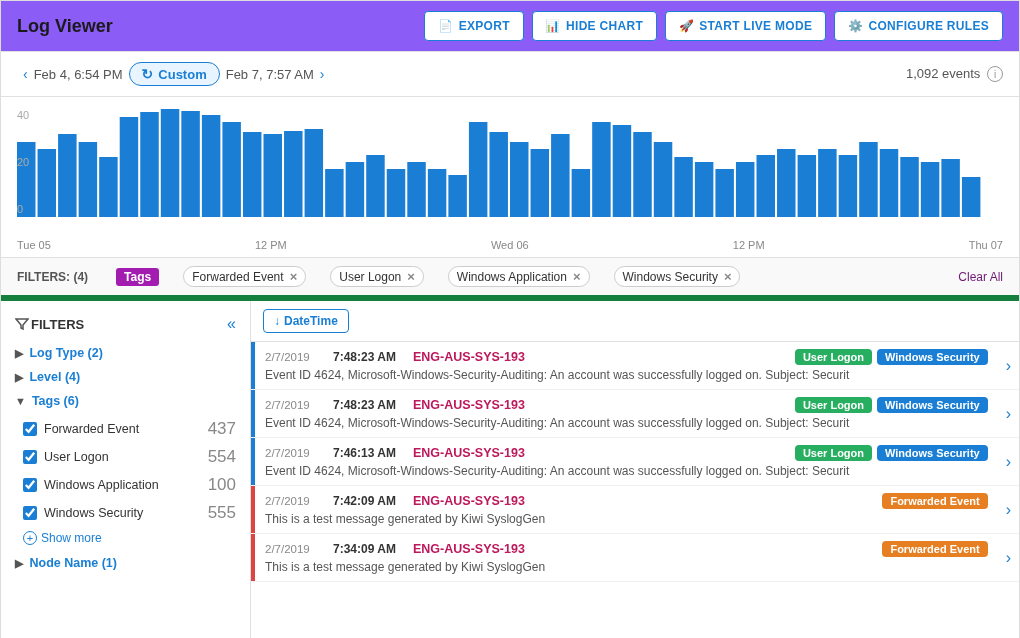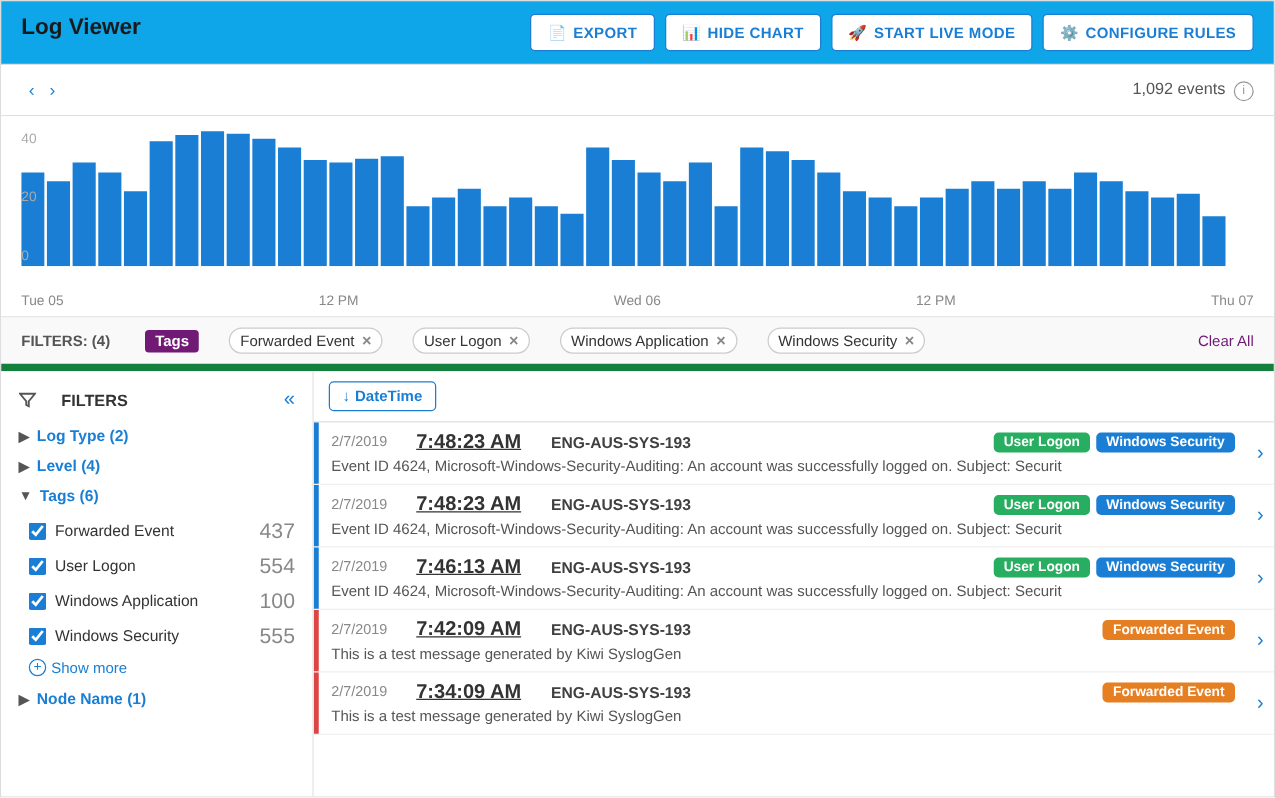--- a/index.html
+++ b/index.html
@@ -1,21 +1,21 @@
 <!DOCTYPE html>
 <html><head>
   <meta charset="utf-8">
   <style>
     * { box-sizing: border-box; margin: 0; padding: 0; }
     body { font-family: -apple-system, BlinkMacSystemFont, 'Segoe UI', Arial, sans-serif; background: #f0f2f5; font-size: 13px; color: #333; }
 
     .app-container { width: 1020px; background: #fff; border: 1px solid #ddd; }
 
     
-    .header { display: flex; align-items: flex-start; padding: 10px 16px; border-bottom: 1px solid #e0e0e0; background: #0ea5e9; }
+    .header { display: flex; align-items: center; padding: 10px 16px; border-bottom: 1px solid #e0e0e0; background: #8b5cf6; }
     .header-title { font-size: 18px; font-weight: 700; color: #1a1a1a; flex: 1; }
     .header-actions { display: flex; gap: 8px; align-items: center; }
     .header-btn { display: flex; align-items: center; gap: 5px; padding: 7px 13px; border: 1.5px solid #1a7fd4; border-radius: 4px; background: #fff; color: #1a7fd4; font-size: 12px; font-weight: 600; cursor: pointer; text-transform: uppercase; letter-spacing: 0.3px; }
 
     
     .date-bar { display: flex; align-items: center; padding: 10px 16px; border-bottom: 1px solid #e0e0e0; background: #fff; }
     .date-nav { background: none; border: none; color: #1a7fd4; cursor: pointer; font-size: 14px; padding: 2px 6px; }
     .date-range { display: flex; align-items: center; gap: 6px; color: #555; font-size: 13px; }
     .custom-badge { display: flex; align-items: center; gap: 5px; background: #e8f4ff; border: 1.5px solid #1a7fd4; border-radius: 20px; padding: 3px 12px; color: #1a7fd4; font-weight: 700; font-size: 13px; }
     .custom-badge-icon { color: #1a7fd4; font-size: 14px; }
@@ -25,32 +25,32 @@
     
     .chart-area { padding: 10px 16px 0; border-bottom: 1px solid #e0e0e0; background: #fff; }
     .chart-inner { position: relative; height: 130px; }
     .chart-svg { width: 100%; height: 110px; }
     .chart-labels { display: flex; justify-content: space-between; padding: 2px 0 6px; color: #888; font-size: 11px; }
     .y-axis { position: absolute; left: 0; top: 0; height: 110px; display: flex; flex-direction: column-reverse; justify-content: space-between; padding: 2px 0; color: #aaa; font-size: 11px; width: 25px; }
 
     
     .filters-bar { display: flex; align-items: center; padding: 8px 16px; border-bottom: 6px solid #15803d; background: #f9f9f9; gap: 24px; flex-wrap: wrap; }
     .filters-label { font-size: 12px; font-weight: 600; color: #555; margin-right: 4px; }
-    .filter-tag-label { background: #701a75; color: #fff; border-radius: 3px; padding: 2px 8px; font-size: 12px; font-weight: 600; }
+    .filter-tag-label { background: #a21caf; color: #fff; border-radius: 3px; padding: 2px 8px; font-size: 12px; font-weight: 600; }
     .filter-chip { display: flex; align-items: center; gap: 4px; border: 1px solid #ccc; border-radius: 20px; padding: 2px 8px; font-size: 12px; background: #fff; color: #333; }
     .filter-chip-remove { cursor: pointer; color: #888; font-size: 13px; font-weight: bold; margin-left: 2px; }
     .clear-all { margin-left: auto; color: #701a75; font-size: 12px; cursor: pointer; text-decoration: none; }
 
     
     .main-content { display: flex; height: 340px; }
 
     
     .sidebar { width: 250px; border-right: 1px solid #e0e0e0; padding: 10px 0; overflow-y: auto; background: #fff; flex-shrink: 0; }
     .sidebar-header { display: flex; align-items: center; justify-content: space-between; padding: 4px 14px 8px; }
-    .sidebar-title { font-weight: 700; font-size: 13px; color: #333; display: flex; align-items: center; gap: 20px; }
+    .sidebar-title { font-weight: 700; font-size: 13px; color: #333; display: flex; align-items: center; gap: 2px; }
     .sidebar-collapse { cursor: pointer; color: #1a7fd4; font-size: 16px; }
     .sidebar-section { padding: 0; }
     .sidebar-section-header { display: flex; align-items: center; gap: 6px; padding: 5px 14px; cursor: pointer; color: #1a7fd4; font-size: 12.5px; font-weight: 600; }
     .sidebar-section-arrow { font-size: 11px; color: #555; }
     .sidebar-tags-list { padding: 2px 0; }
     .sidebar-tag-item { display: flex; align-items: center; gap: 7px; padding: 4px 14px 4px 22px; }
     .sidebar-tag-checkbox { width: 14px; height: 14px; accent-color: #1a7fd4; cursor: pointer; }
     .sidebar-tag-label { flex: 1; font-size: 12.5px; color: #333; }
     .sidebar-tag-count { color: #888; font-size: 17px; margin-left: auto; }
     .show-more { display: flex; align-items: center; gap: 4px; padding: 4px 14px 4px 22px; color: #1a7fd4; font-size: 12px; cursor: pointer; }
@@ -63,22 +63,22 @@
     .search-input { border: none; outline: none; padding: 4px 10px; font-size: 13px; color: #999; width: 190px; }
     .search-btn { background: #1a7fd4; border: none; color: #fff; padding: 4px 8px; cursor: pointer; font-size: 13px; }
 
     .log-entry { display: flex; align-items: stretch; border-bottom: 1px solid #f0f0f0; cursor: pointer; }
     .log-entry-indicator { width: 4px; flex-shrink: 0; }
     .log-entry-indicator.blue { background: #1a7fd4; }
     .log-entry-indicator.red { background: #d44; }
     .log-entry-body { flex: 1; padding: 7px 10px; }
     .log-entry-header { display: flex; align-items: center; gap: 8px; margin-bottom: 3px; }
     .log-date { color: #888; font-size: 11.5px; min-width: 60px; }
-    .log-time { font-weight: 700; color: #333; font-size: 16px; min-width: 72px; text-decoration: underline; }
-    .log-host { color: #404040; font-size: 12.5px; font-weight: 600; margin-left: 16px; }
+    .log-time { font-weight: 700; color: #333; font-size: 12px; min-width: 72px; }
+    .log-host { color: #be185d; font-size: 12.5px; font-weight: 600; }
     .log-tags { display: flex; gap: 5px; margin-left: auto; }
     .log-tag { border-radius: 4px; padding: 2px 8px; font-size: 11px; font-weight: 700; color: #fff; }
     .log-tag.green { background: #27ae60; }
     .log-tag.blue { background: #1a7fd4; }
     .log-tag.orange { background: #e67e22; }
     .log-message { color: #555; font-size: 12px; overflow: hidden; white-space: nowrap; text-overflow: ellipsis; max-width: 660px; }
     .log-chevron { display: flex; align-items: center; padding: 0 8px; color: #1a7fd4; font-size: 16px; }
   </style>
 </head>
 <body>
@@ -102,20 +102,28 @@
       </button>
       <button class="header-btn">
         <span>⚙️</span>
         <span>CONFIGURE RULES</span>
       </button>
     </div>
   </div>
 
   <div class="date-bar">
     <button class="date-nav">‹</button>
+    <div class="date-range">
+      <span>Feb 4, 6:54 PM</span>
+      <div class="custom-badge">
+        <span class="custom-badge-icon">↻</span>
+        <span>Custom</span>
+      </div>
+      <span>Feb 7, 7:57 AM</span>
+    </div>
     <button class="date-nav">›</button>
     <div class="events-count">
       <span>1,092 events</span>
       <span class="info-icon">i</span>
     </div>
   </div>
 
   <div class="chart-area">
     <div class="chart-inner">
       <div class="y-axis">

